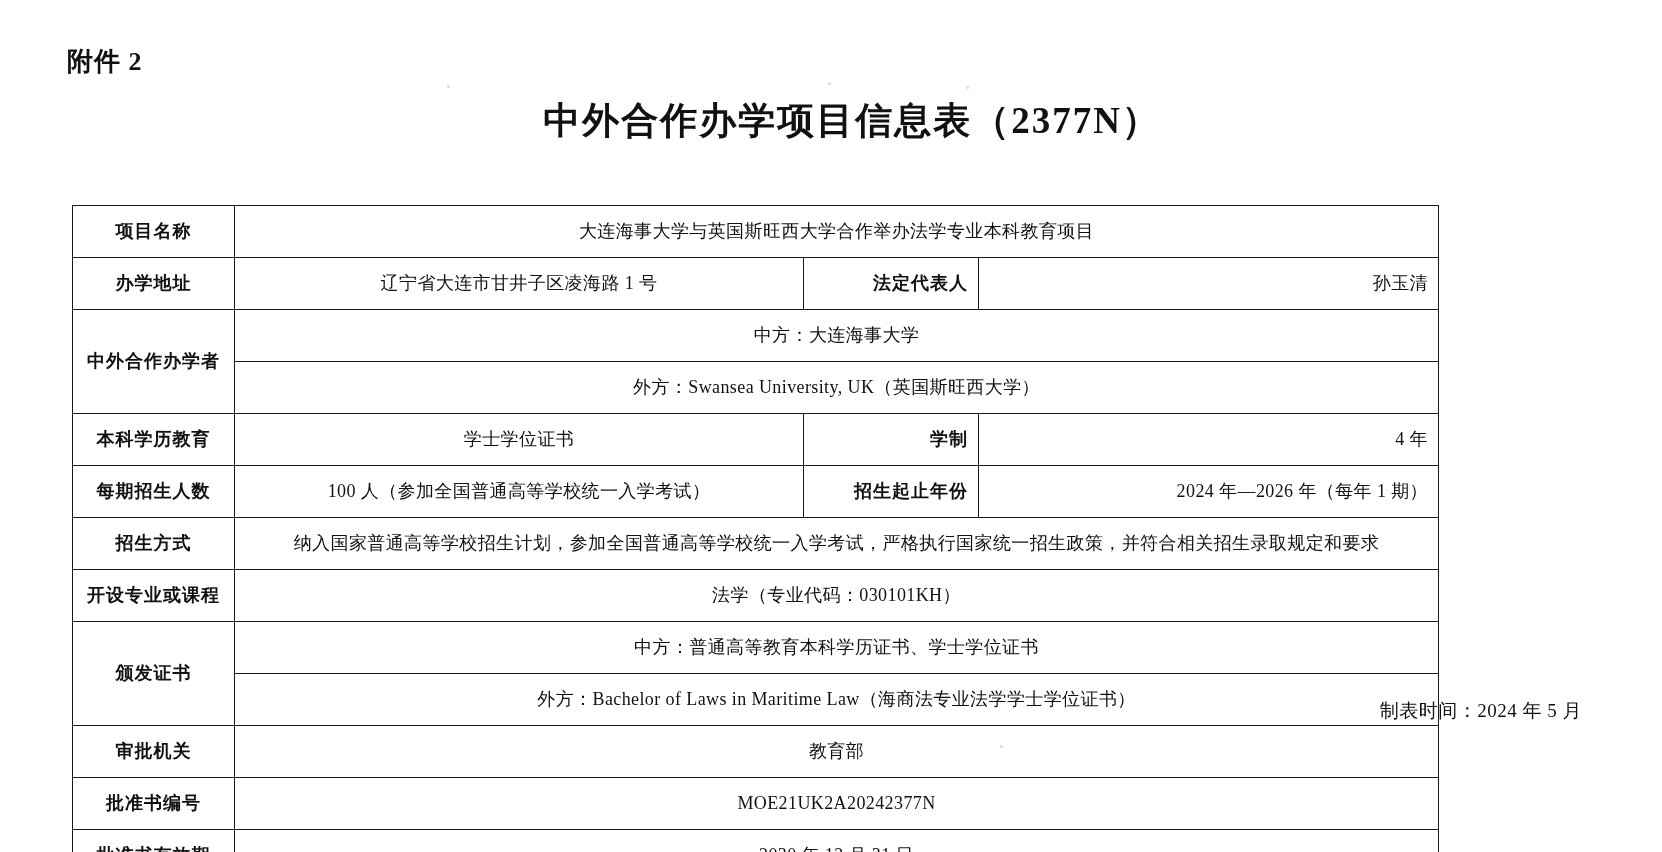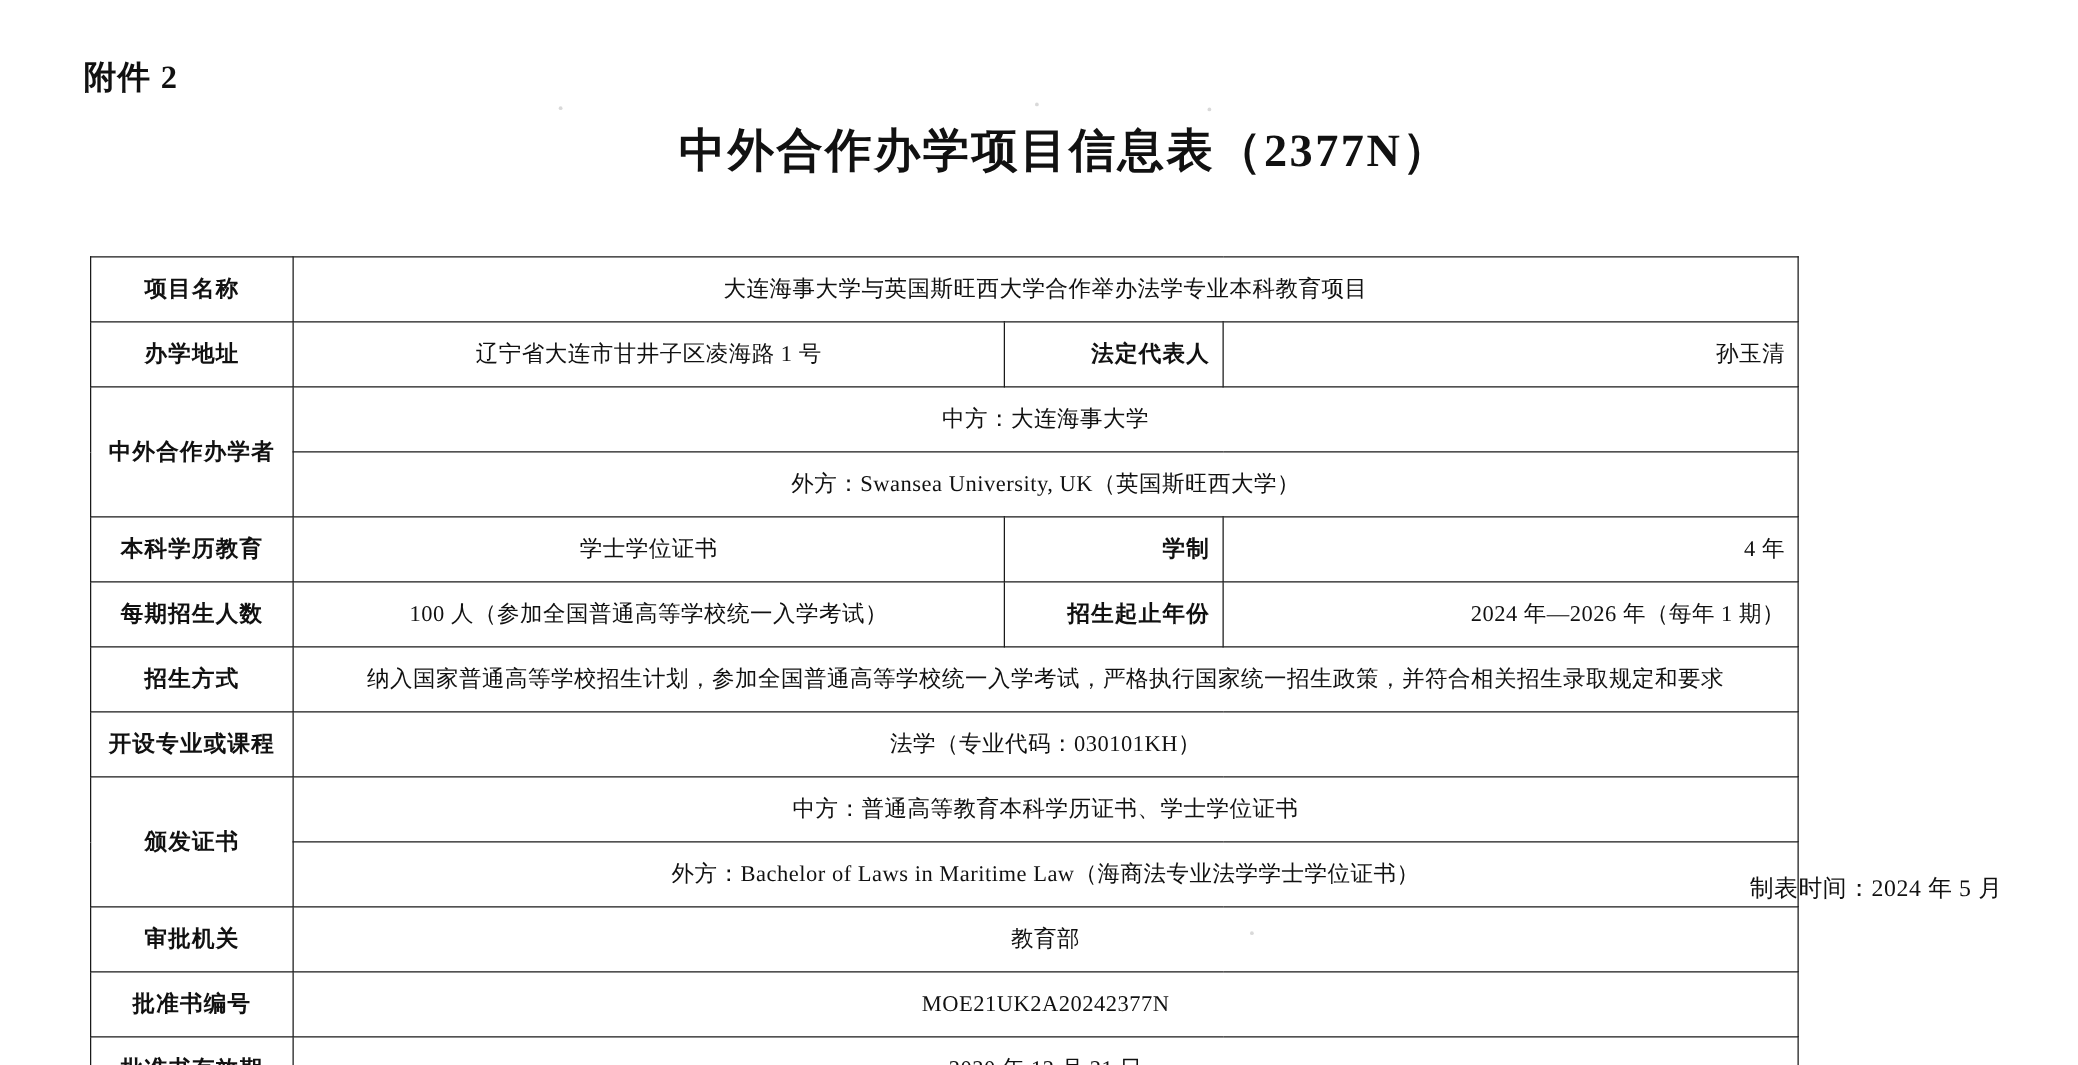--- a/index.html
+++ b/index.html
@@ -77,21 +77,21 @@
     letter-spacing: 0.4px;
   }
   td.value-right {
     width: 460px;
     text-align: right;
     letter-spacing: 0.4px;
   }
   .row-tall td { height: 36px; }
   .footer-note {
     position: absolute;
-    right: 60px;
+    right: 80px;
     top: 698px;
     font-size: 19px;
     letter-spacing: 0.5px;
     font-family: "Liberation Serif", "DejaVu Serif", serif;
   }
   .speck {
     position: absolute;
     background: #b9b9b9;
     width: 3px;
     height: 3px;

